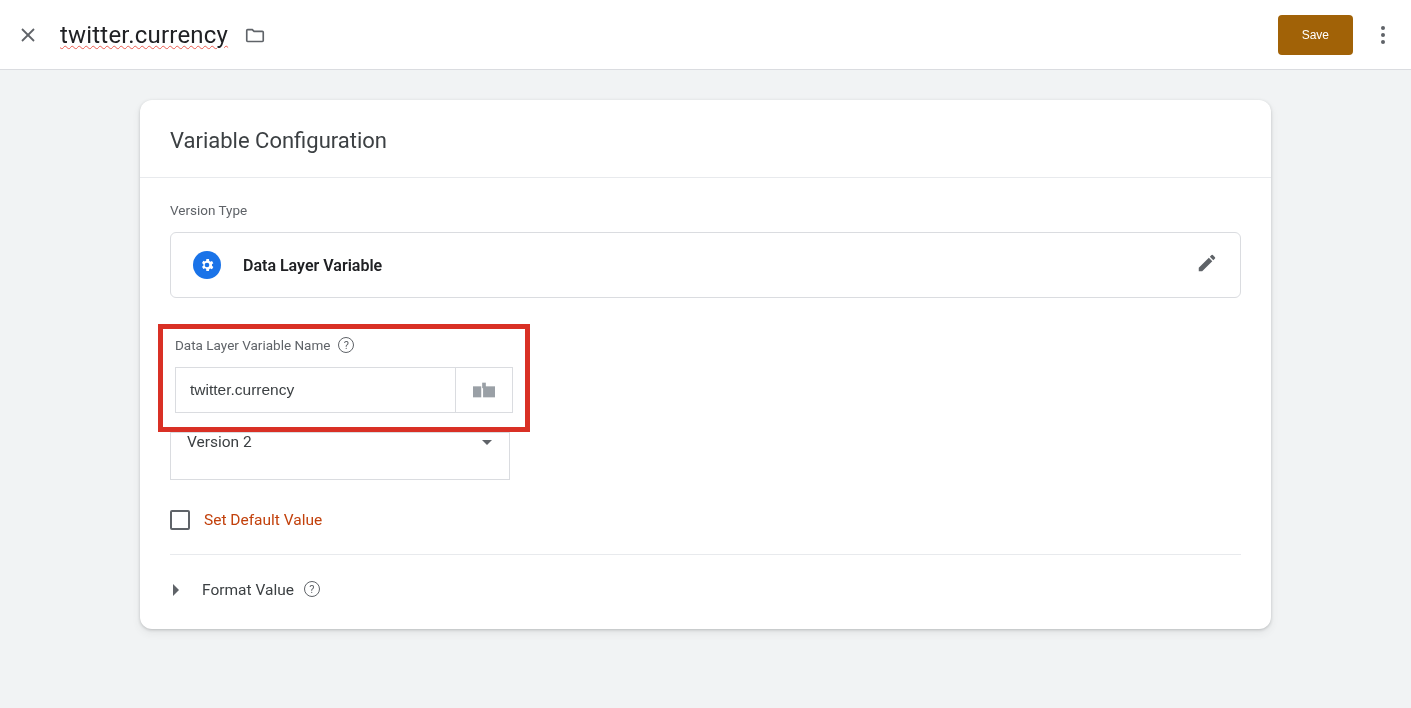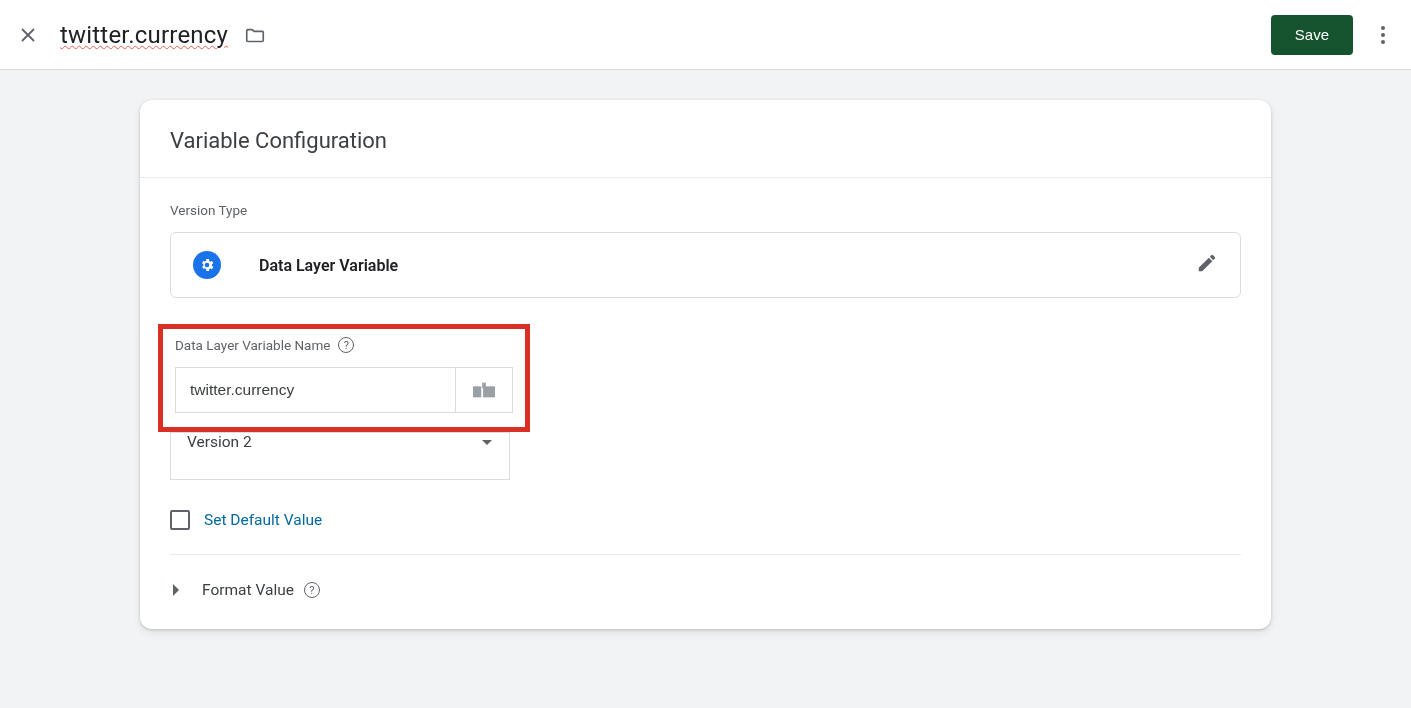--- a/index.html
+++ b/index.html
@@ -41,27 +41,27 @@
     text-underline-offset: 2px;
   }
   .folder-icon {
     width: 26px; height: 20px;
     color: #5f6368;
   }
   .right-controls {
     display:flex; align-items:center; gap:18px;
   }
   .save-btn {
-    background: #14532d;
+    background: #a16207;
     color:#fff;
     border:none;
     border-radius:4px;
     padding: 0 24px;
     height: 40px;
-    font-size: 15px;
+    font-size: 12px;
     font-weight: 500;
     cursor:pointer;
   }
   .kebab {
     width: 24px; height: 24px;
     display:flex; flex-direction:column;
     align-items:center; justify-content:center;
     gap:3px;
     cursor:pointer;
     color:#5f6368;
@@ -95,21 +95,20 @@
     gap:8px;
   }
   .type-box {
     border:1px solid #dadce0;
     border-radius:6px;
     display:flex;
     align-items:center;
     padding: 18px 22px;
     margin-bottom: 26px;
     cursor:pointer;
-    gap:16px;
   }
   .type-icon {
     width:28px; height:28px;
     border-radius:50%;
     background:#1a73e8;
     display:flex; align-items:center; justify-content:center;
     margin-right:22px;
     flex-shrink:0;
   }
   .type-name {
@@ -162,29 +161,29 @@
     padding: 8px 0 24px;
     border-bottom:1px solid #e8eaed;
     margin-bottom: 18px;
   }
   .cb {
     width:20px; height:20px;
     border:2px solid #5f6368;
     border-radius:2px;
     cursor:pointer;
   }
-  .cb-label { font-size:15.5px; color:#0369a1; }
+  .cb-label { font-size:15.5px; color:#c2410c; }
 
   .format-row {
     display:flex; align-items:center; gap:20px;
     padding: 8px 0 10px;
     cursor:pointer;
   }
   .chev-right { color:#5f6368; width:12px; display:flex; align-items:center; justify-content:center;}
-  .format-label { font-size:15.5px; color:#3c4043; display:flex; align-items:center; gap:10px;}
+  .format-label { font-size:15.5px; color:#3c4043; display:flex; gap:10px;}
   .help-circ {
     width:16px; height:16px; border-radius:50%;
     border:1.5px solid #5f6368;
     display:flex; align-items:center; justify-content:center;
     font-size:11px; color:#5f6368;
   }
 </style>
 </head>
 <body>
 

